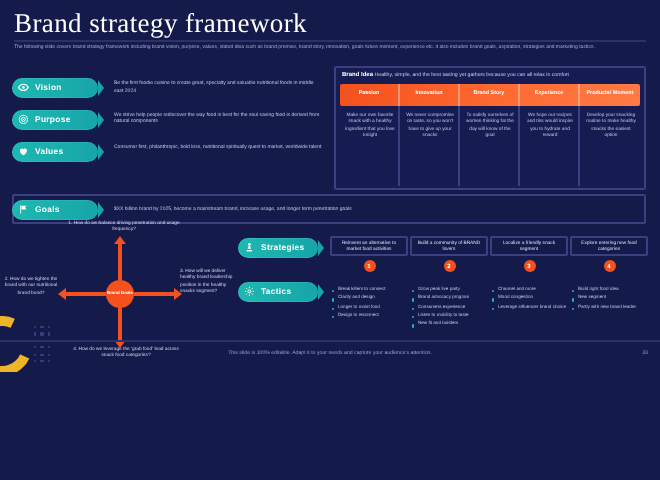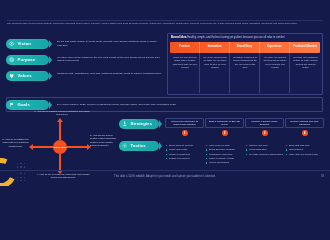--- a/index.html
+++ b/index.html
@@ -241,20 +241,21 @@
   .page-no {
     position: absolute; right: 6px; top: 175px;
     font-size: 2.6px; color: #9aa1c8;
   }
 </style>
 </head>
 <body>
 
 <div class="slide">
 
+  <div class="title">Brand strategy framework</div>
   <div class="title-rule"></div>
   <div class="subtitle">The following slide covers brand strategy framework including brand vision, purpose, values, stated idea such as brand promise, brand story, innovation, goals future moment, experience etc. it also includes brand goals, aspiration, strategies and marketing tactics.</div>
 
   <div class="pill pill-vision">
     <span class="pico">
       <svg viewBox="0 0 24 24" fill="none" stroke="#fff" stroke-width="2.4">
         <path d="M1 12s4-7 11-7 11 7 11 7-4 7-11 7S1 12 1 12z"></path>
         <circle cx="12" cy="12" r="3" fill="#fff" stroke="none"></circle>
       </svg>
     </span>

